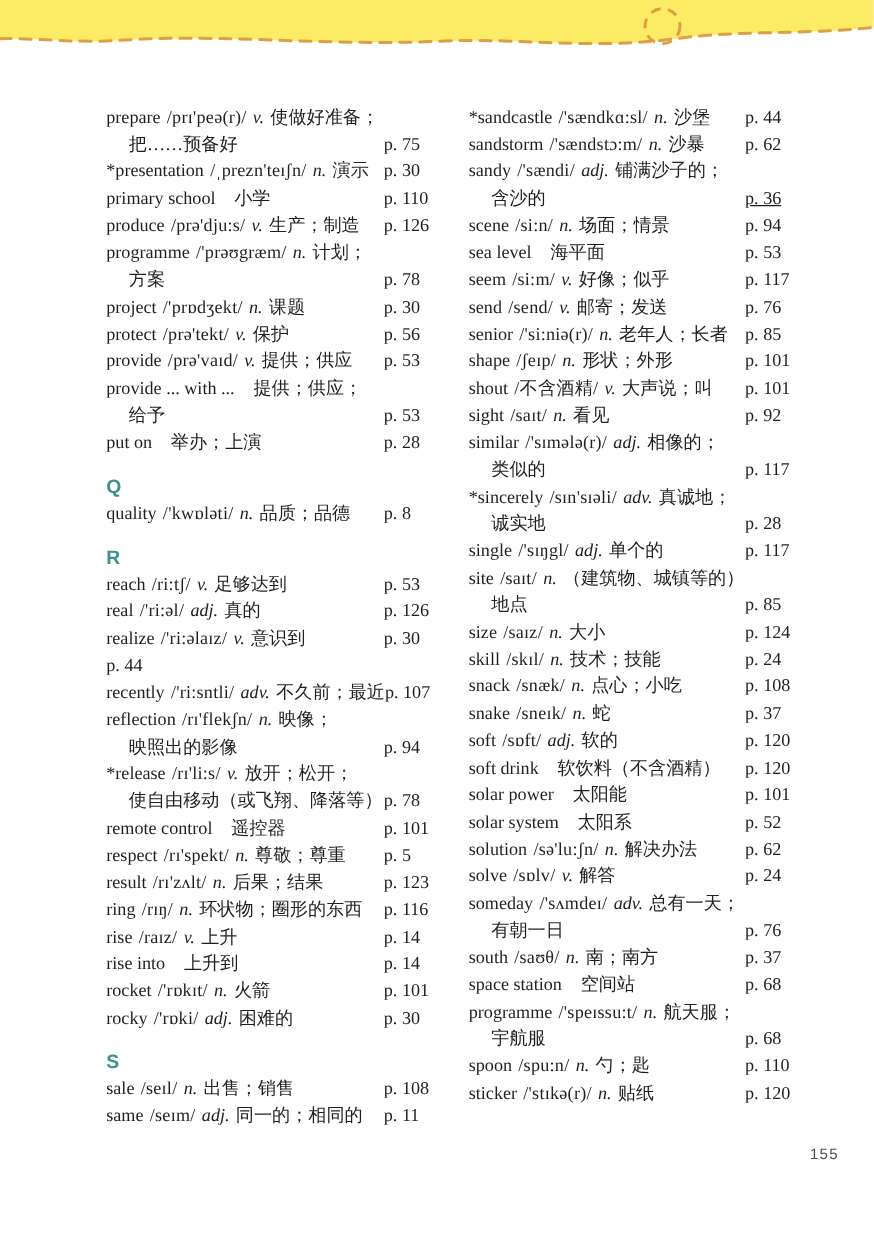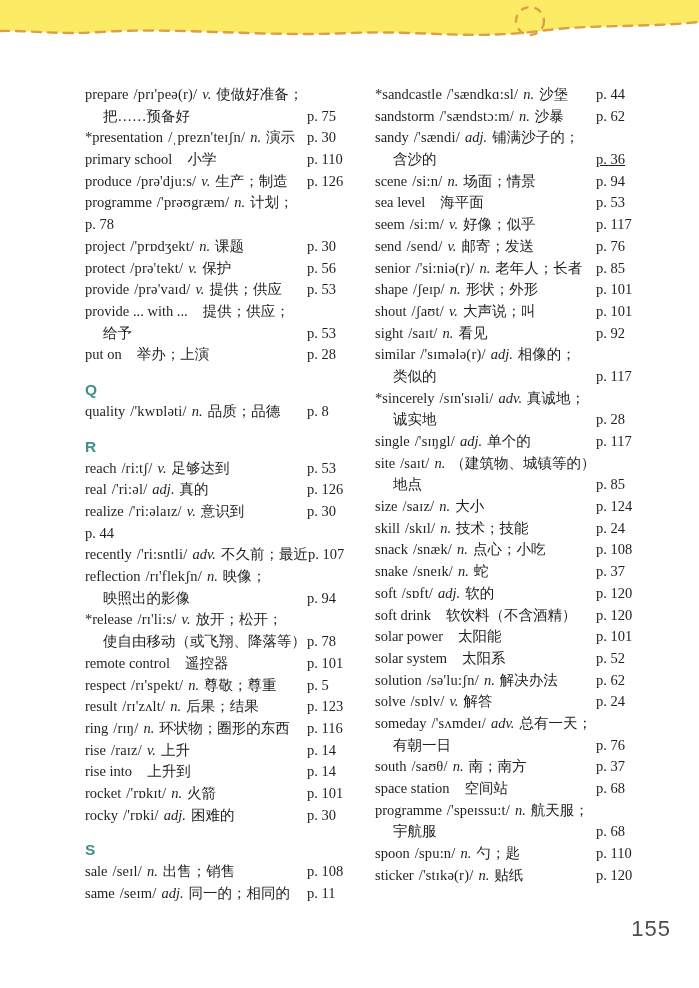--- a/index.html
+++ b/index.html
@@ -34,21 +34,21 @@
   .cn.wide{margin-left:10px;}
   .section-letter{
     height:22px;line-height:22px;margin-top:13px;
     font-family:"Liberation Sans","DejaVu Sans",sans-serif;
     font-weight:bold;font-size:15.5px;
     color:var(--section-color,#3e918c);
   }
   .page-number{
     position:absolute;right:28px;top:916px;
     font-family:"Liberation Sans","DejaVu Sans",sans-serif;
-    font-size:22px;color:var(--pagenum-color,#4d4d4d);
+    font-size:12px;color:var(--pagenum-color,#4d4d4d);
     letter-spacing:1px;
   }
 </style>
 </head>
 <body style="--text-color: #1f1f1f; --section-color: #3e918c; --pagenum-color: #4d4d4d;">
 
 <svg class="top-decor" width="699" height="60" viewBox="0 0 699 60">
   <path d="M0,0 H699 V22 C640,28 590,24 540,31 C470,40 420,30 350,33 C260,37 180,27 100,32 C60,35 25,30 0,31 Z" fill="#fcec65"></path>
   <path d="M0,31 C25,30 60,35 100,32 C180,27 260,37 350,33 C420,30 470,40 540,31 C590,24 640,28 699,22" fill="none" stroke="#dd9f43" stroke-width="2.4" stroke-dasharray="9 7" stroke-linecap="round"></path>
   <circle cx="530" cy="21" r="14" fill="none" stroke="#dd9f43" stroke-width="2.4" stroke-dasharray="8 6"></circle>
@@ -74,20 +74,21 @@
       </div>
       <div class="row">
         <span class="row-text"><span class="w">produce</span><span class="ph">/prə'dju:s/</span><span class="pos">v.</span><span class="cn">生产；制造</span></span>
         <span class="page-ref">p. 126</span>
       </div>
       <div class="row">
         <span class="row-text"><span class="w">programme</span><span class="ph">/'prəʊgræm/</span><span class="pos">n.</span><span class="cn">计划；</span></span>
         <span class="page-ref"></span>
       </div>
       <div class="row cont">
+        <span class="row-text"><span class="cn">方案</span></span>
         <span class="page-ref">p. 78</span>
       </div>
       <div class="row">
         <span class="row-text"><span class="w">project</span><span class="ph">/'prɒdʒekt/</span><span class="pos">n.</span><span class="cn">课题</span></span>
         <span class="page-ref">p. 30</span>
       </div>
       <div class="row">
         <span class="row-text"><span class="w">protect</span><span class="ph">/prə'tekt/</span><span class="pos">v.</span><span class="cn">保护</span></span>
         <span class="page-ref">p. 56</span>
       </div>
@@ -225,21 +226,21 @@
       </div>
       <div class="row">
         <span class="row-text"><span class="w">senior</span><span class="ph">/'si:niə(r)/</span><span class="pos">n.</span><span class="cn">老年人；长者</span></span>
         <span class="page-ref">p. 85</span>
       </div>
       <div class="row">
         <span class="row-text"><span class="w">shape</span><span class="ph">/ʃeɪp/</span><span class="pos">n.</span><span class="cn">形状；外形</span></span>
         <span class="page-ref">p. 101</span>
       </div>
       <div class="row">
-        <span class="row-text"><span class="w">shout</span><span class="ph">/ʃaʊt/</span><span class="pos">v.</span><span class="cn">大声说；叫</span></span>
+        <span class="row-text"><span class="w">shout</span><span class="ph">/不含酒精/</span><span class="pos">v.</span><span class="cn">大声说；叫</span></span>
         <span class="page-ref">p. 101</span>
       </div>
       <div class="row">
         <span class="row-text"><span class="w">sight</span><span class="ph">/saɪt/</span><span class="pos">n.</span><span class="cn">看见</span></span>
         <span class="page-ref">p. 92</span>
       </div>
       <div class="row">
         <span class="row-text"><span class="w">similar</span><span class="ph">/'sɪmələ(r)/</span><span class="pos">adj.</span><span class="cn">相像的；</span></span>
         <span class="page-ref"></span>
       </div>

